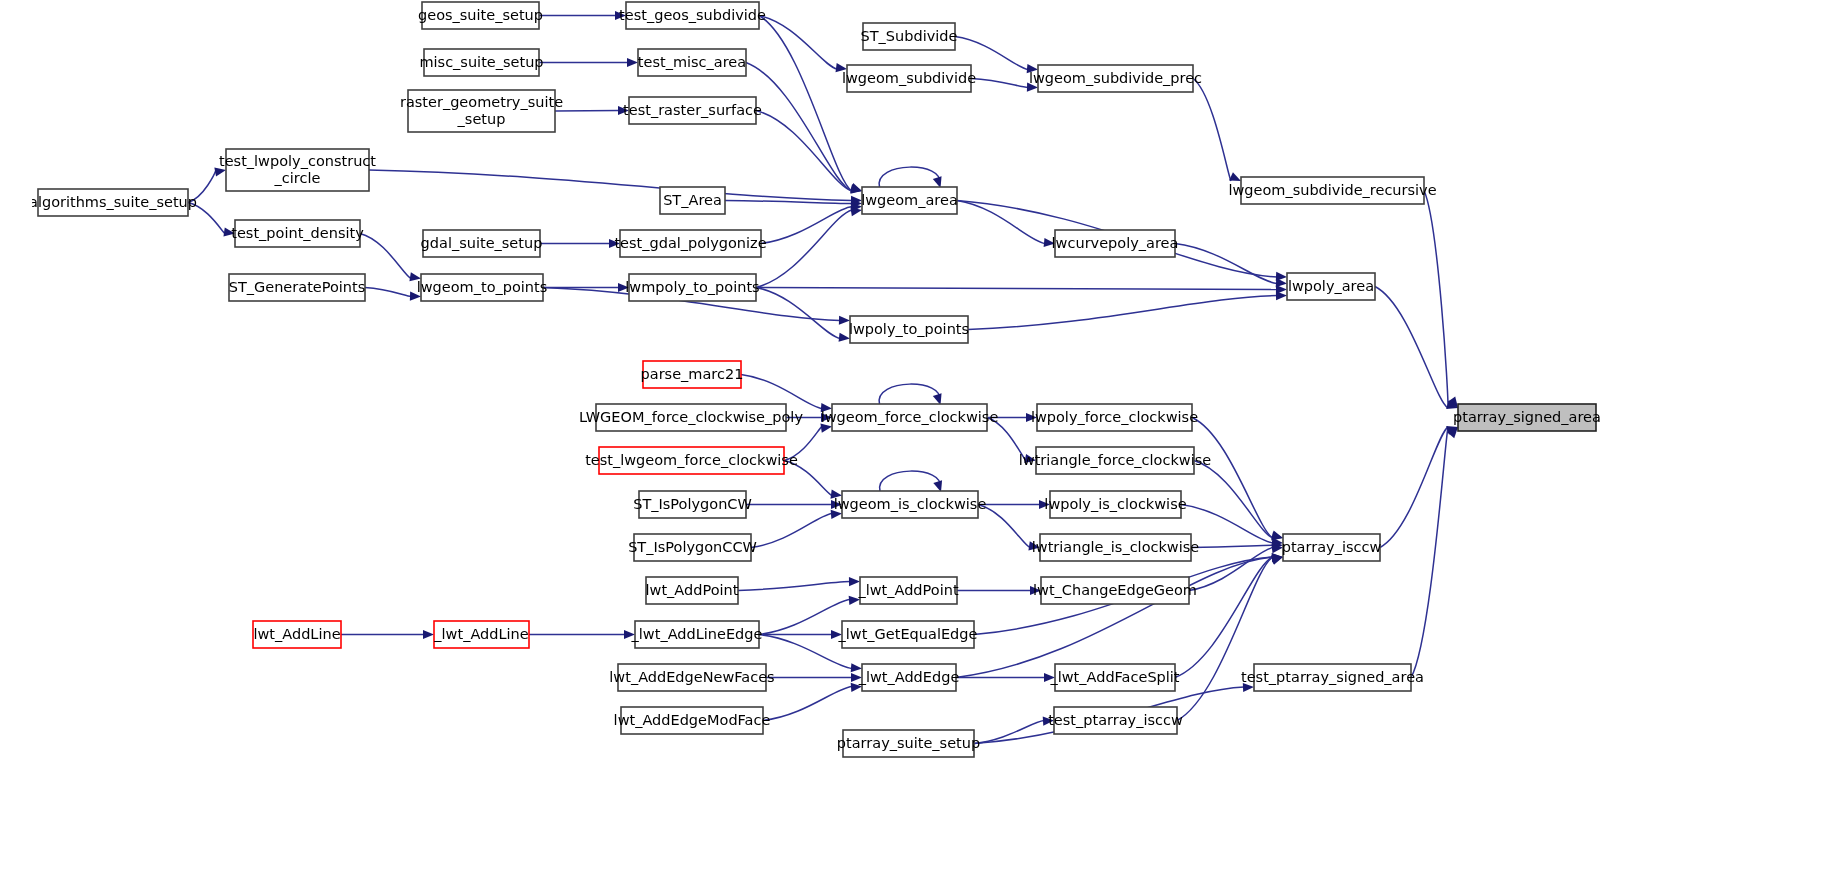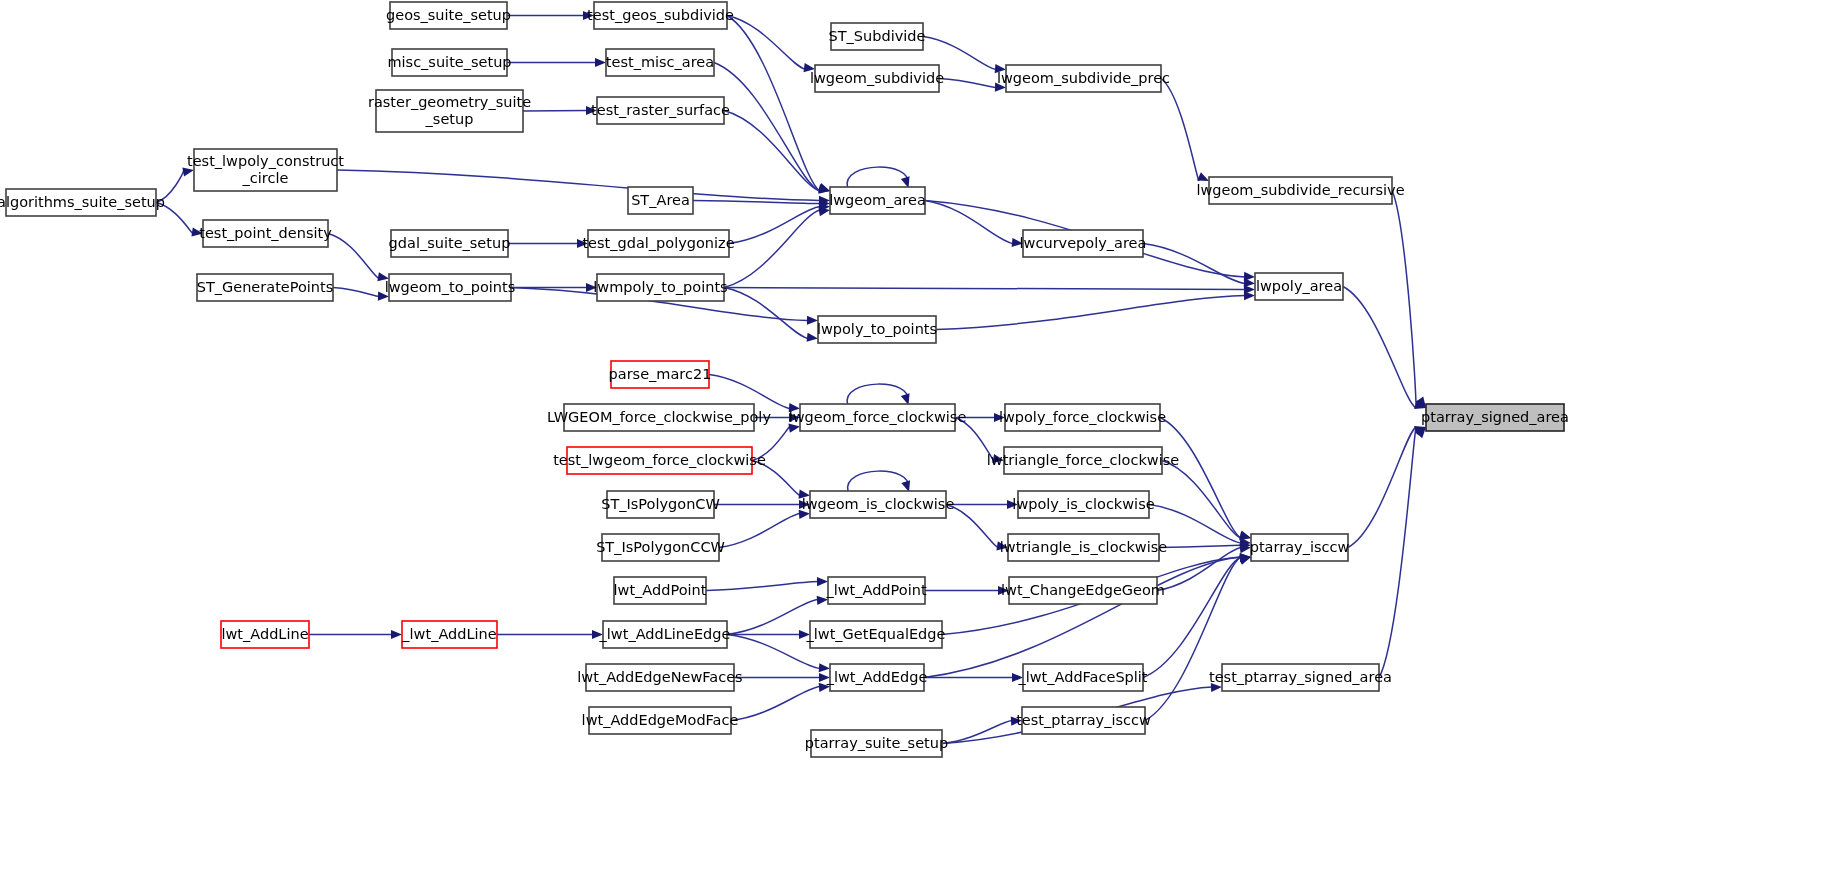--- a/index.html
+++ b/index.html
@@ -10,20 +10,21 @@
   body {
     width: 1831px;
     height: 889px;
     font-family: "DejaVu Sans", sans-serif;
     overflow: hidden;
   }
   #graph-root {
     position: relative;
     width: 1621px;
     height: 889px;
+    padding-left: 32px;
   }
   svg#callgraph {
     display: block;
     width: 1831px;
     height: 889px;
   }
   .node-box {
     fill: #ffffff;
     stroke: #404040;
     stroke-width: 1.6;

